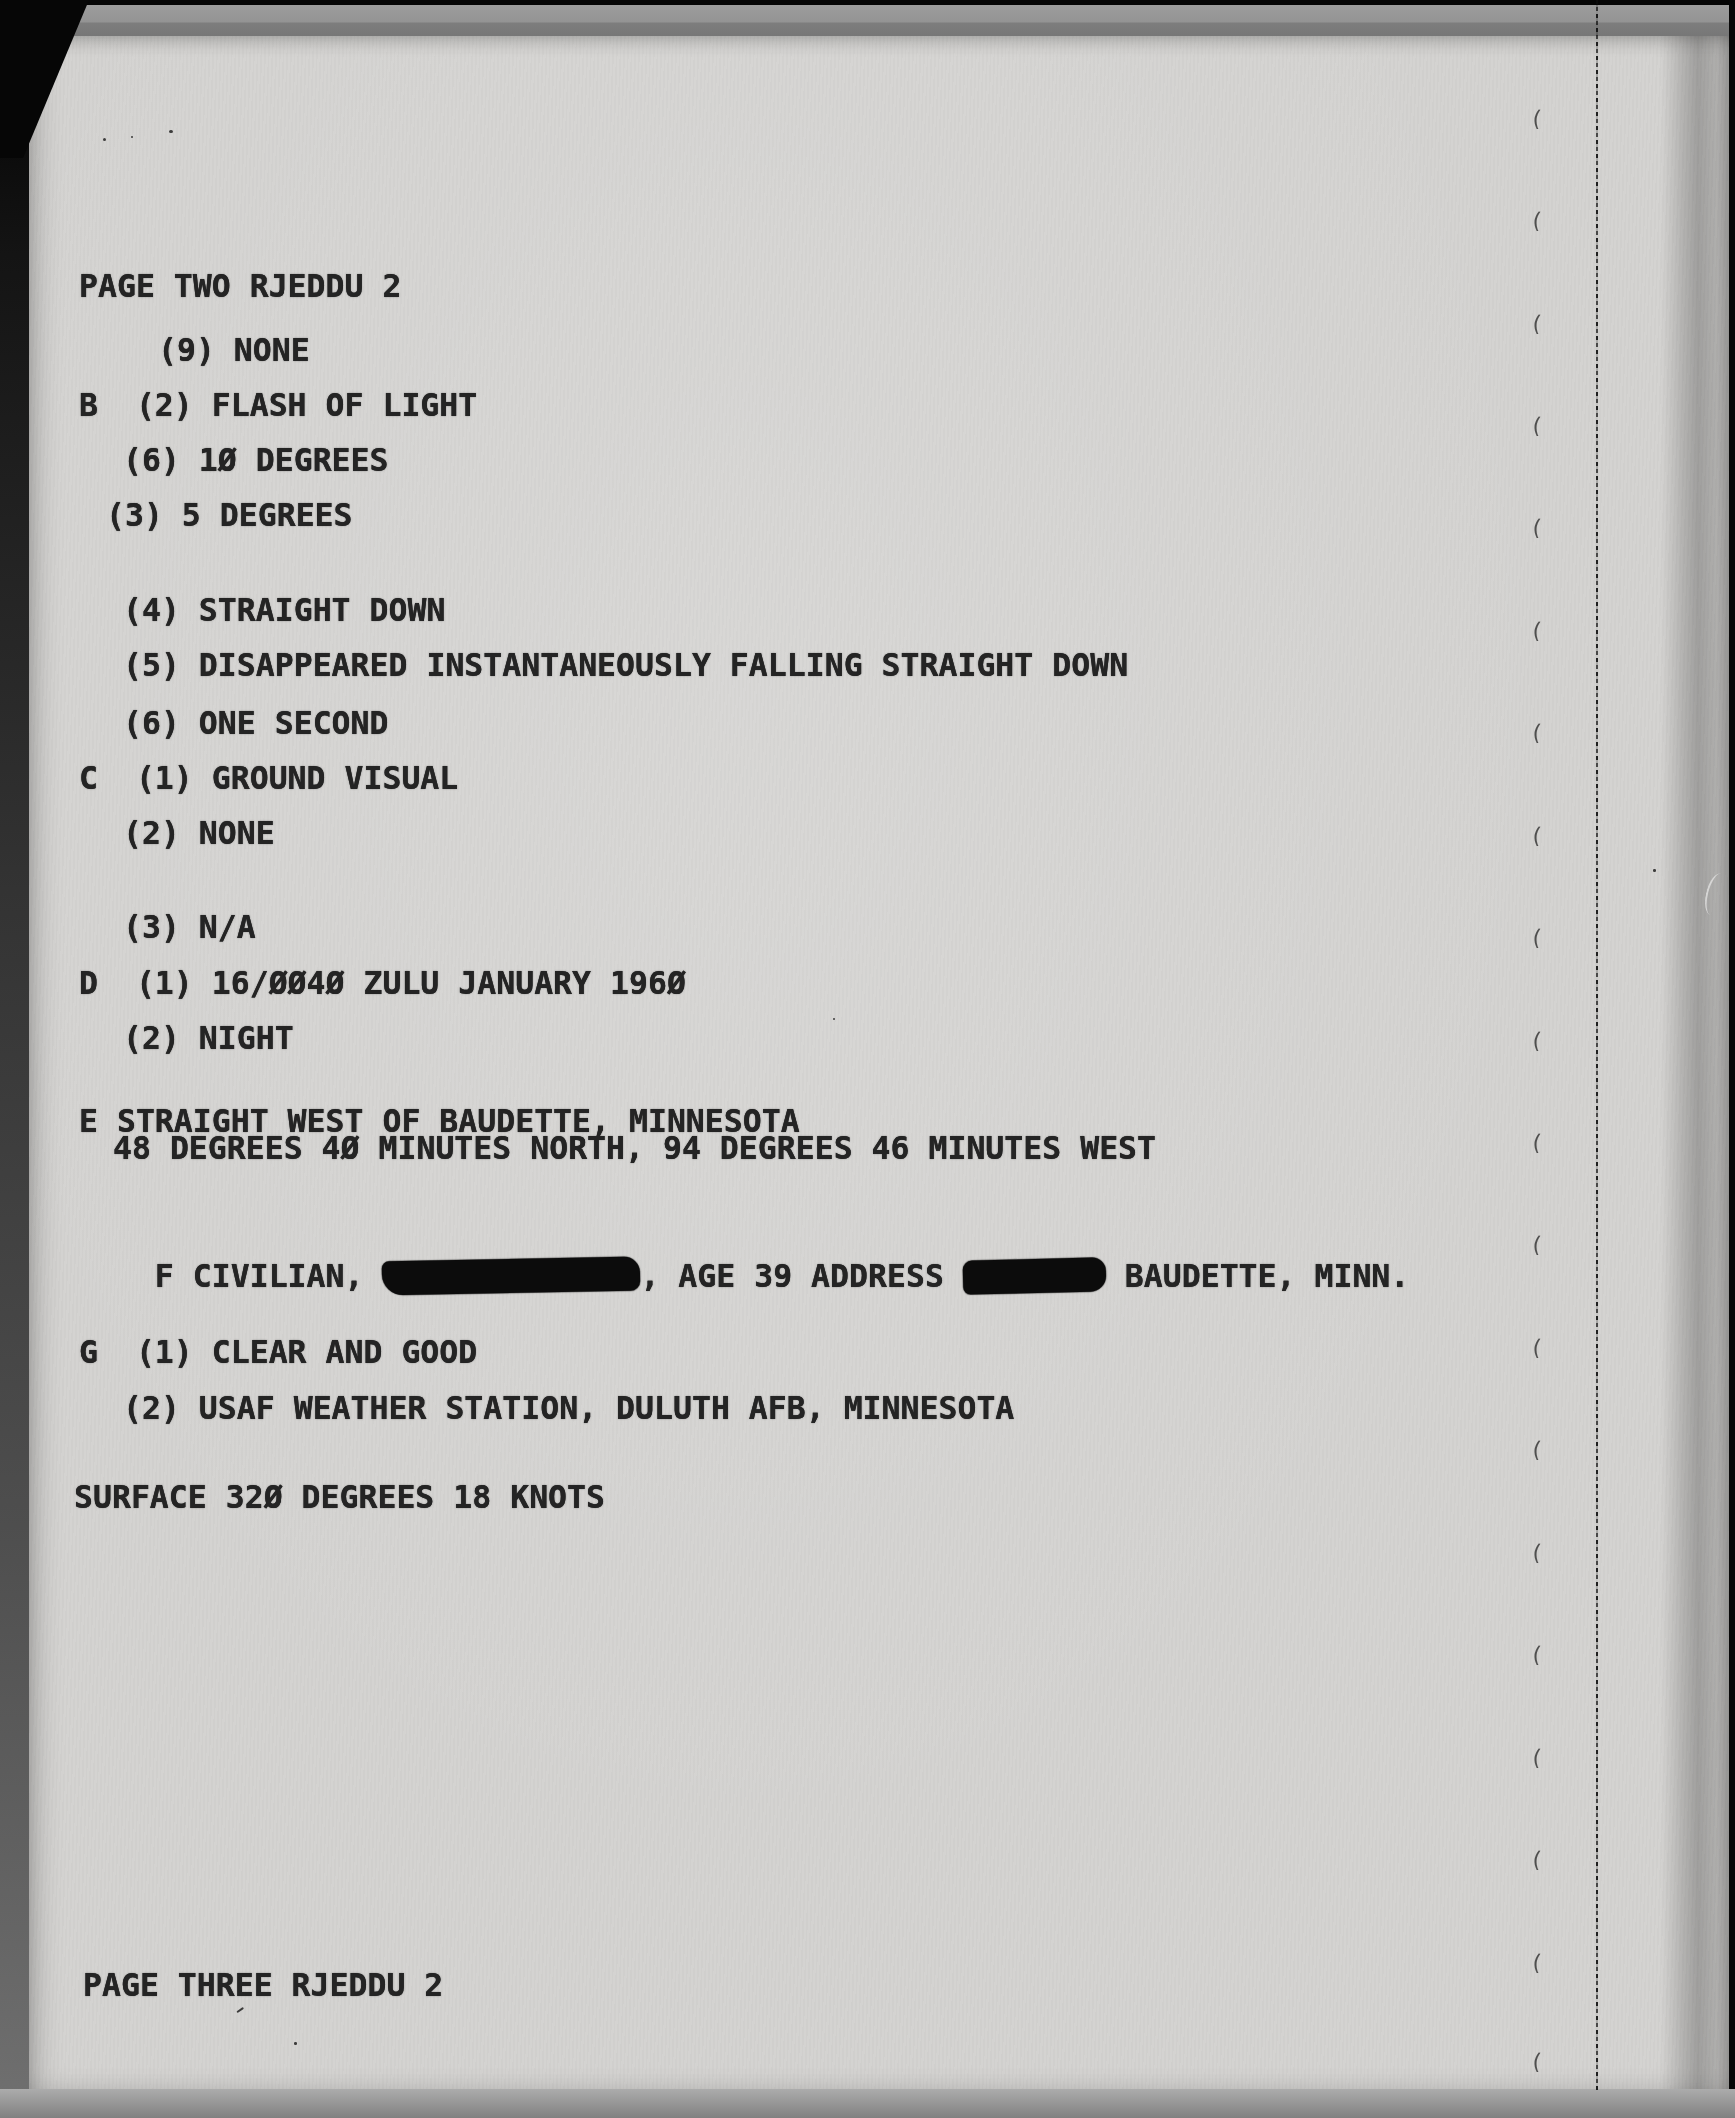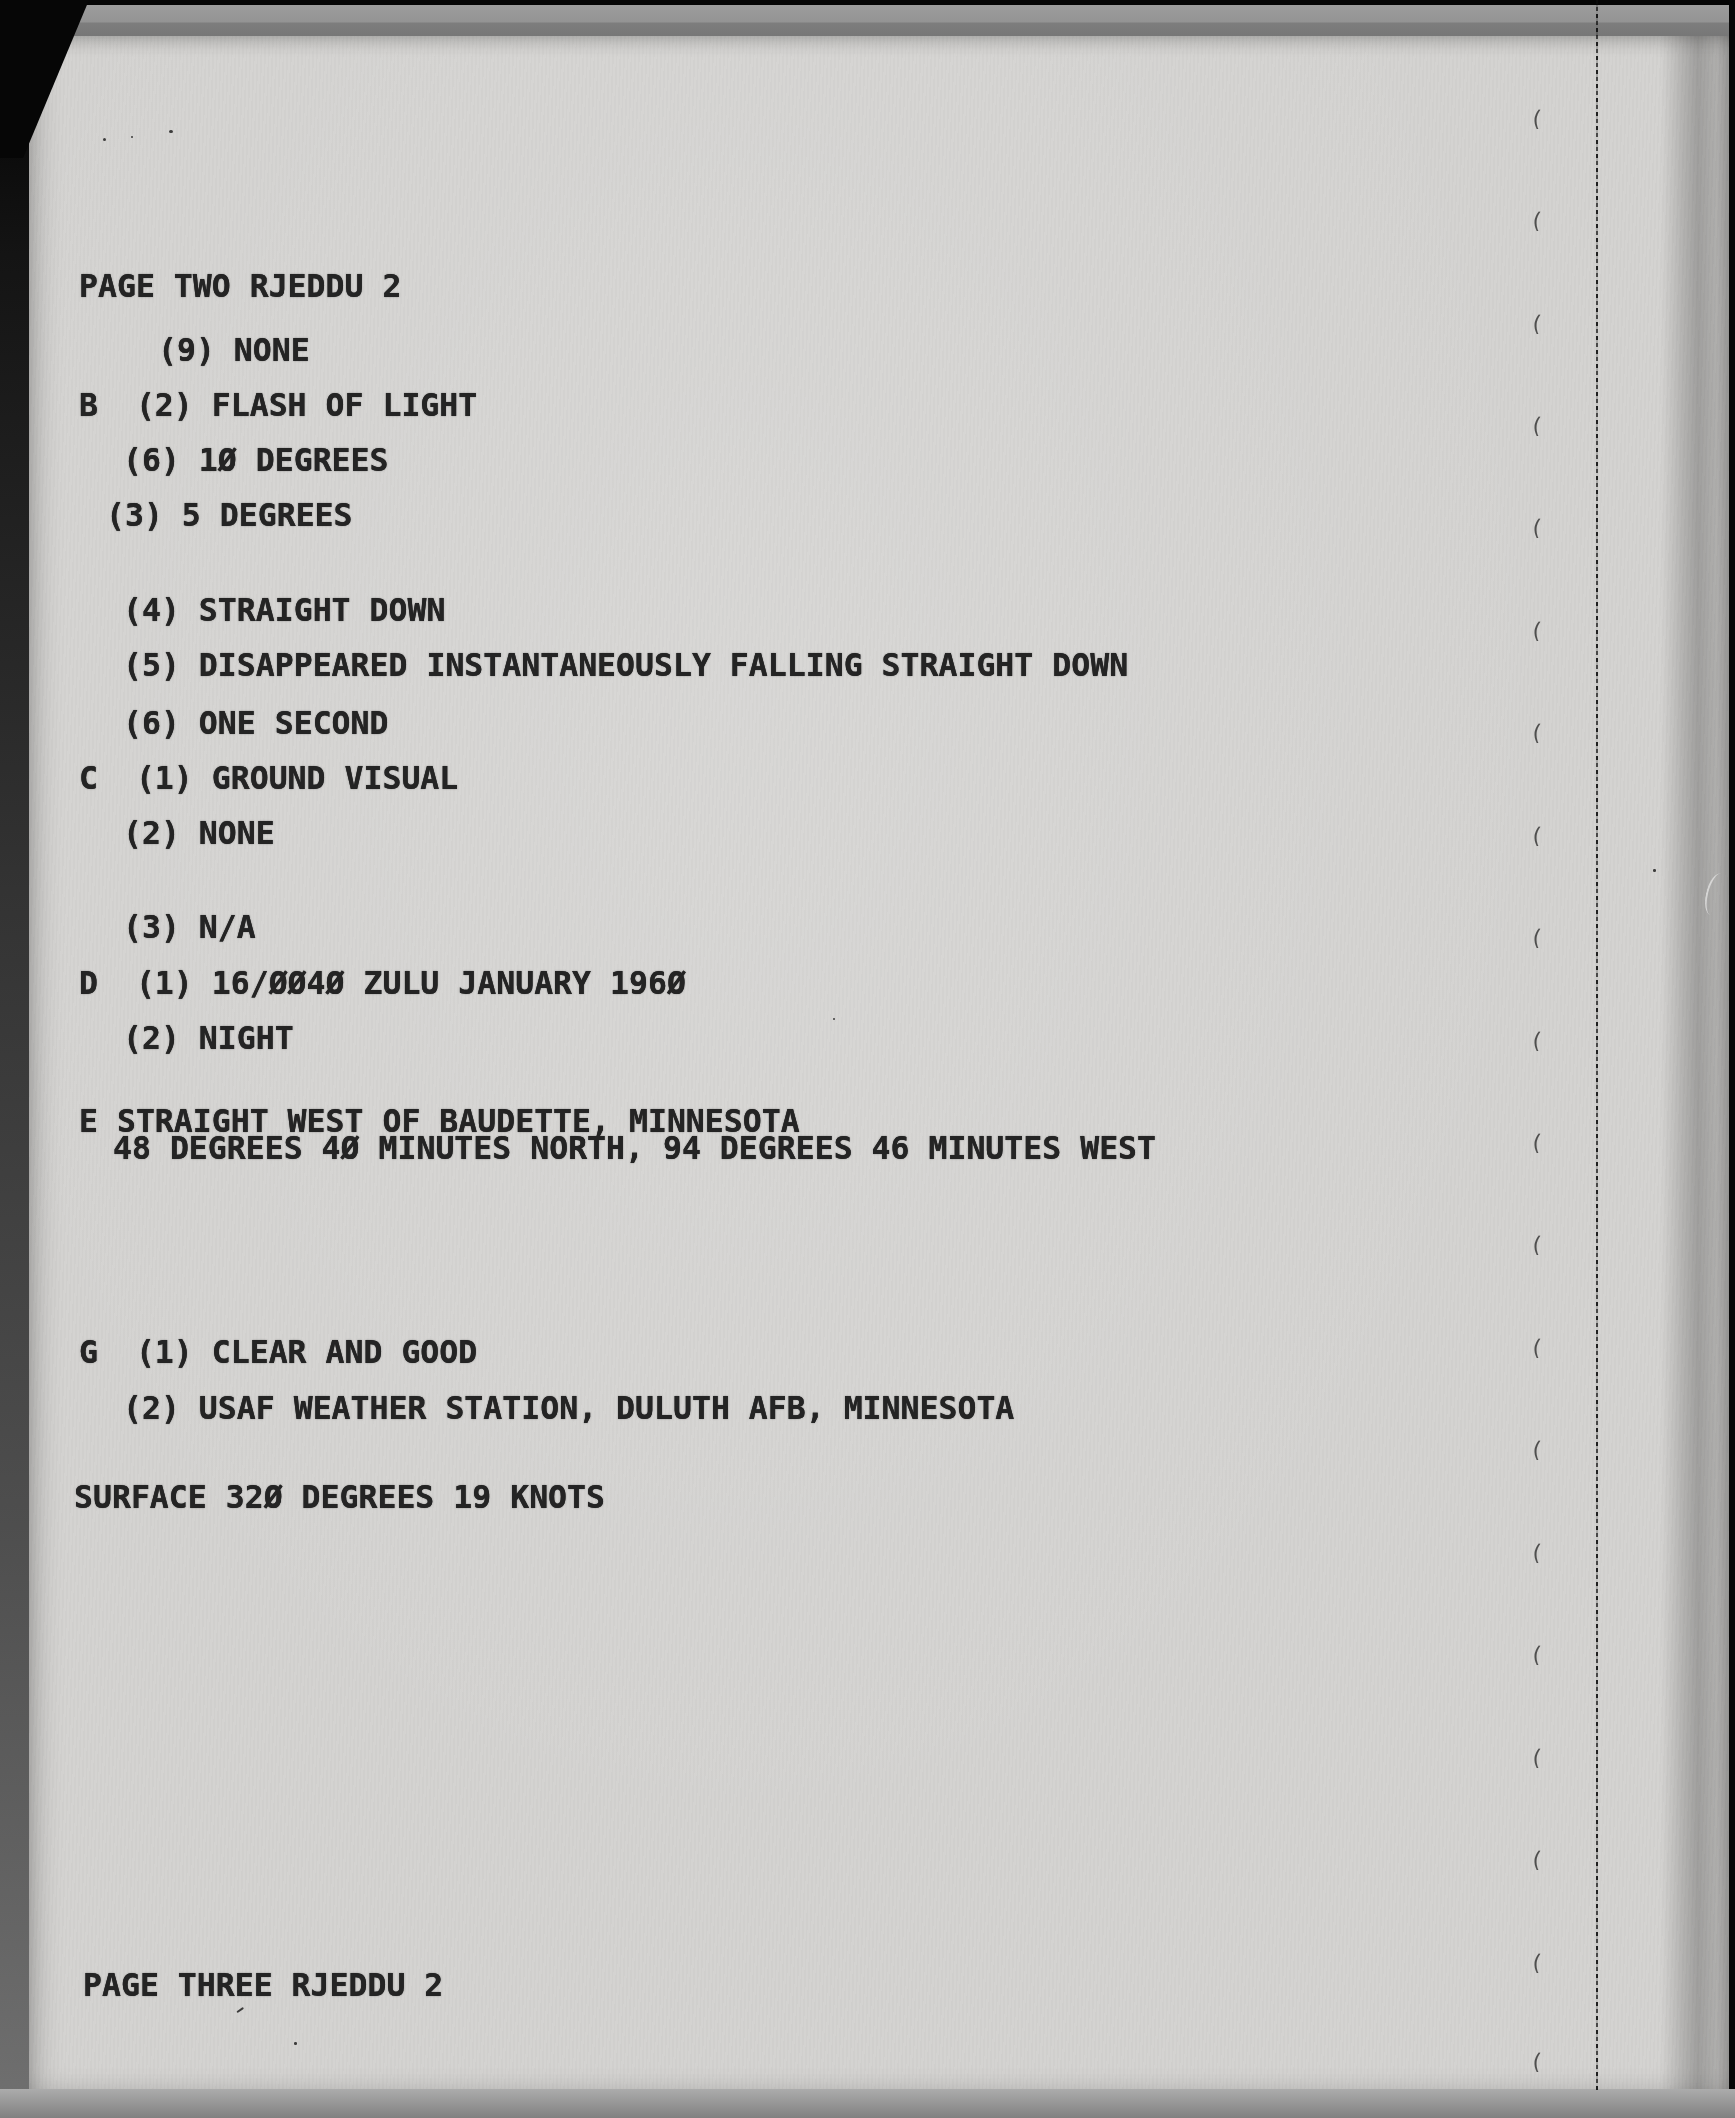--- a/index.html
+++ b/index.html
@@ -70,24 +70,27 @@
   <div class="tline" style="left:123px;top:650px">(5) DISAPPEARED INSTANTANEOUSLY FALLING STRAIGHT DOWN</div>
   <div class="tline" style="left:123px;top:708px">(6) ONE SECOND</div>
   <div class="tline" style="left:79px;top:763px">C  (1) GROUND VISUAL</div>
   <div class="tline" style="left:123px;top:818px">(2) NONE</div>
   <div class="tline" style="left:123px;top:912px">(3) N/A</div>
   <div class="tline" style="left:79px;top:968px">D  (1) 16/ØØ4Ø ZULU JANUARY 196Ø</div>
   <div class="tline" style="left:123px;top:1023px">(2) NIGHT</div>
   <div class="tline" style="left:79px;top:1106px">E STRAIGHT WEST OF BAUDETTE, MINNESOTA</div>
   <div class="tline" style="left:113px;top:1133px">48 DEGREES 4Ø MINUTES NORTH, 94 DEGREES 46 MINUTES WEST</div>
 
+  <div class="tline" style="left:79px;top:1227px">
+    <span>F CIVILIAN, </span><span class="redact redact-1"></span><span>, AGE 39 ADDRESS </span><span class="redact redact-2"></span><span> BAUDETTE, MINN.</span>
+  </div>
 
   <div class="tline" style="left:79px;top:1337px">G  (1) CLEAR AND GOOD</div>
   <div class="tline" style="left:123px;top:1393px">(2) USAF WEATHER STATION, DULUTH AFB, MINNESOTA</div>
-  <div class="tline" style="left:74px;top:1482px">SURFACE 32Ø DEGREES 19 KNOTS</div>
+  <div class="tline" style="left:74px;top:1482px">SURFACE 32Ø DEGREES 18 KNOTS</div>
 
 
   <div class="tline" style="left:83px;top:1970px">PAGE THREE RJEDDU 2</div>
 
   <div>
       <span class="mark" style="top: 108px;">(</span>
       <span class="mark" style="top: 210px;">(</span>
       <span class="mark" style="top: 313px;">(</span>
       <span class="mark" style="top: 415px;">(</span>
       <span class="mark" style="top: 517px;">(</span>

